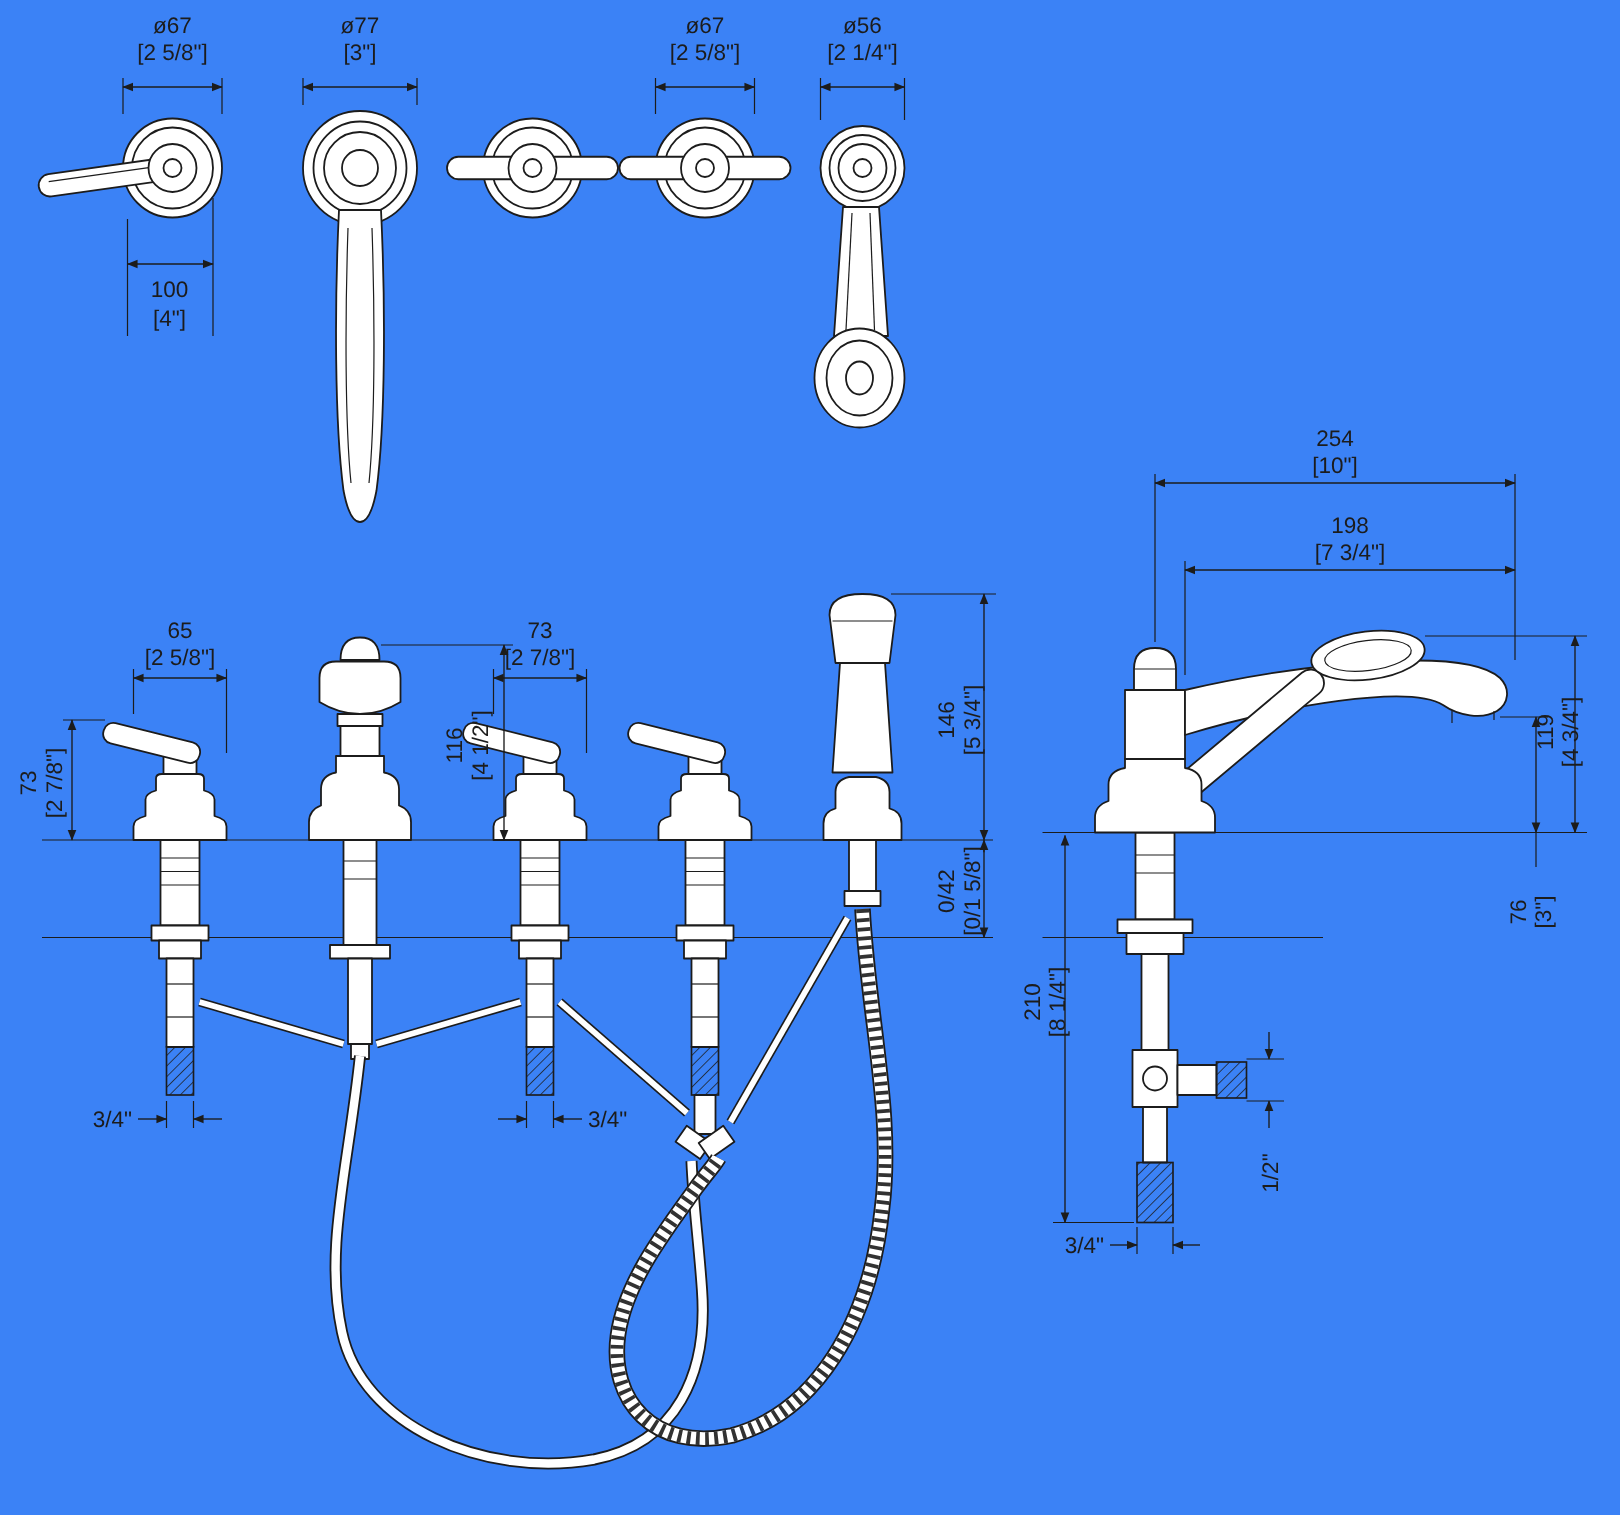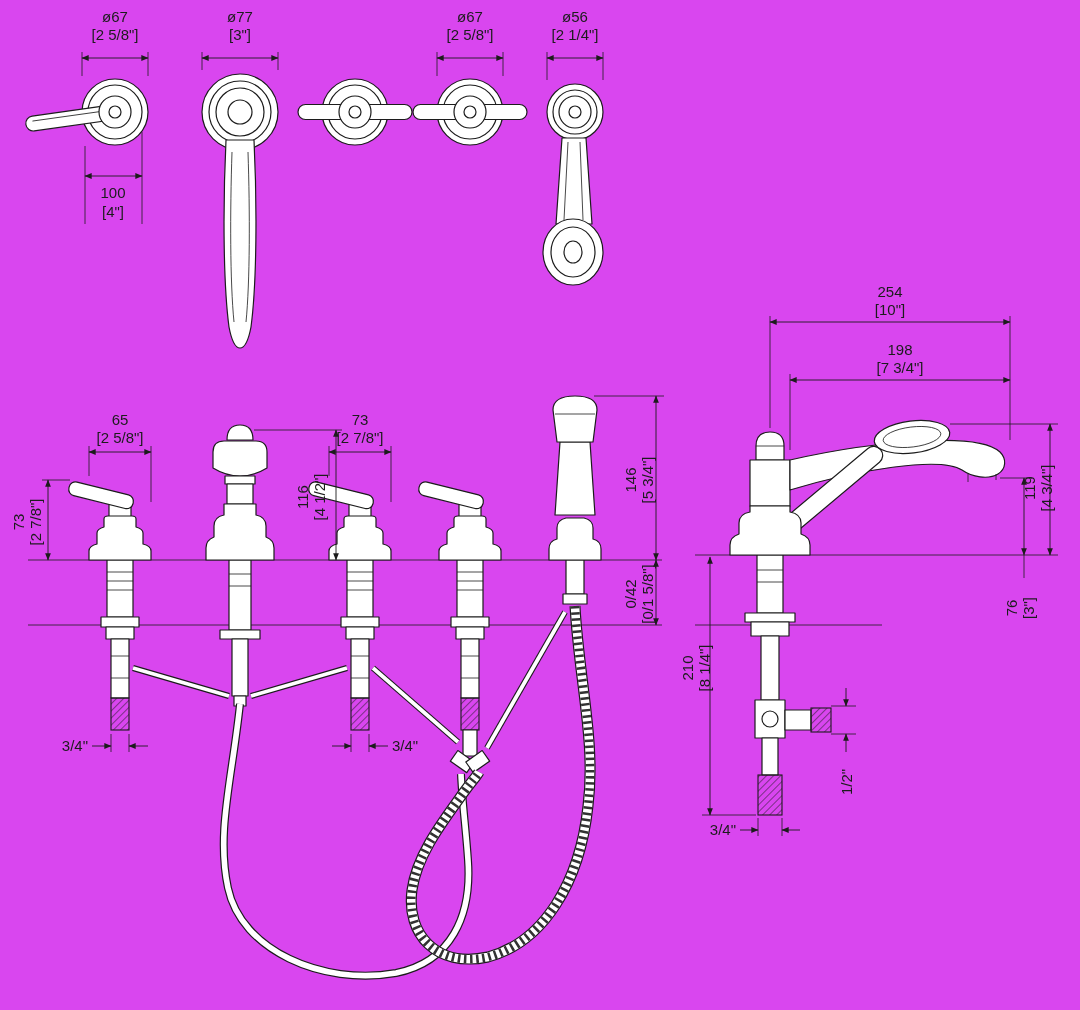--- a/index.html
+++ b/index.html
@@ -1,17 +1,17 @@
 <!DOCTYPE html>
 <html><head>
 <meta charset="utf-8">
 <style>
   html,body{margin:0;padding:0;background:#ffffff;}
   body{width:1080px;height:1010px;overflow:hidden;font-family:"Liberation Sans",sans-serif;}
-  .stage{width:1080px;height:1010px;position:relative;background:#d946ef;}
+  .stage{width:1080px;height:1010px;position:relative;background:#3b82f6;}
   svg{display:block;}
   .fw{fill:#ffffff;stroke:#1c1c1c;stroke-width:1.2;stroke-linejoin:round;stroke-linecap:round;}
   .thin{fill:none;stroke:#1c1c1c;stroke-width:0.8;}
   .dim{fill:none;stroke:#1c1c1c;stroke-width:0.9;}
   .pipeB{fill:none;stroke:#1c1c1c;stroke-width:6;}
   .pipeW{fill:none;stroke:#ffffff;stroke-width:3.8;}
   .hoseB{fill:none;stroke:#1c1c1c;stroke-width:8;}
   .hoseW{fill:none;stroke:#ffffff;stroke-width:5.6;}
   .coilB{fill:none;stroke:#1c1c1c;stroke-width:11;}
   .coilW{fill:none;stroke:#ffffff;stroke-width:8.6;}

